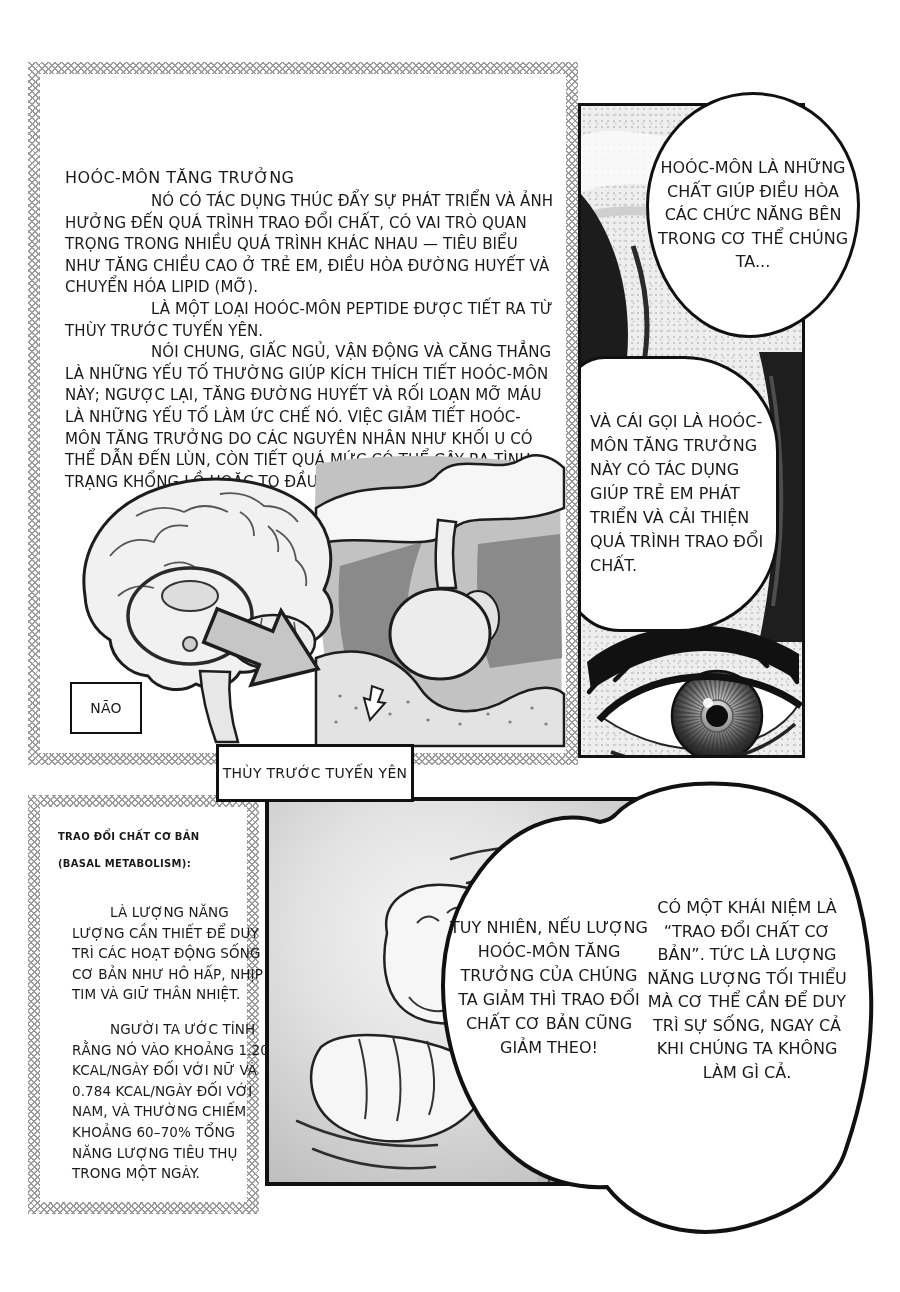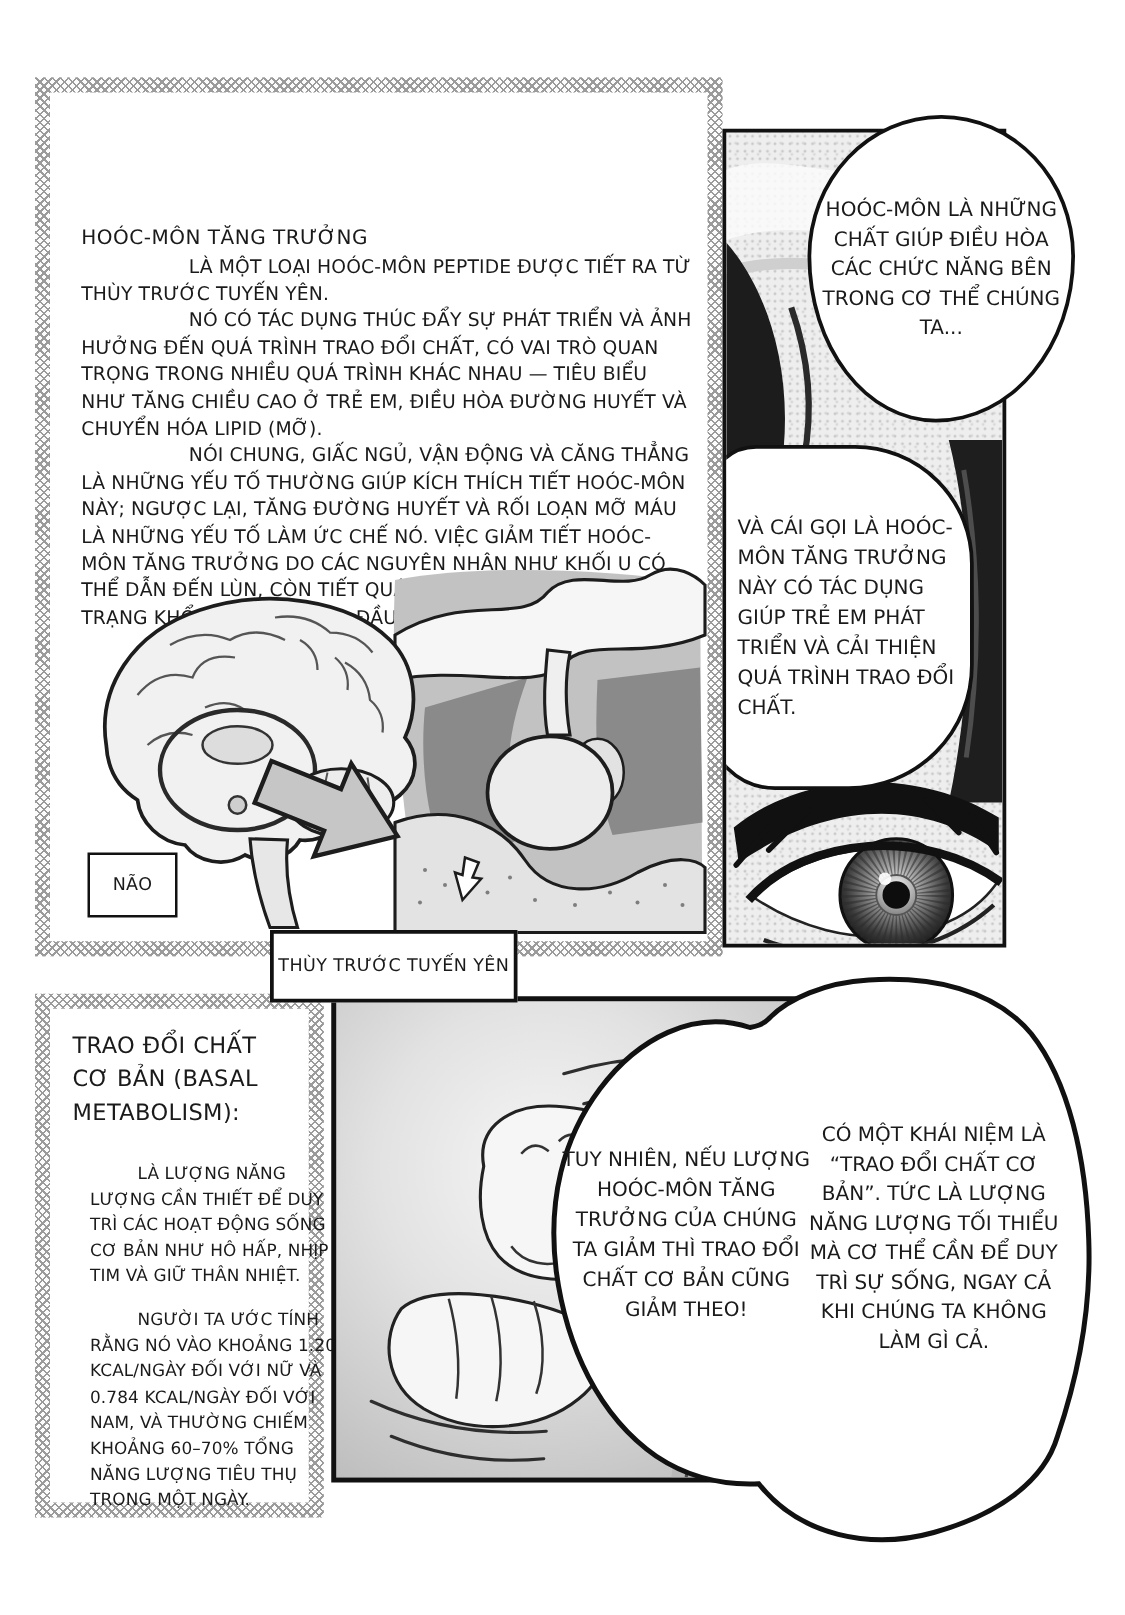--- a/index.html
+++ b/index.html
@@ -10,25 +10,25 @@
   
   .hatch{
     position:absolute;box-sizing:border-box;padding:12px;
     background-color:#fcfcfc;
     background-image:
       repeating-linear-gradient(45deg,#9b9b9b 0 1.4px,transparent 1.4px 4.6px),
       repeating-linear-gradient(135deg,#9b9b9b 0 1.4px,transparent 1.4px 4.6px);
   }
   .hatch-inner{position:relative;width:100%;height:100%;background:#fff;box-sizing:border-box;}
   .panel1-inner{padding:90px 12px 0 25px;}
-  .panel1-inner h2{margin:16px 0 4px 0;font-size:16px;font-weight:normal;letter-spacing:.4px;}
+  .panel1-inner h2{margin:4px 0 4px 0;font-size:16px;font-weight:normal;letter-spacing:.4px;}
   .panel1-inner p{margin:0;font-size:15px;line-height:21.6px;letter-spacing:.1px;}
   .ind1{text-indent:86px;}
   .panel2-inner{padding:16px 10px 0 18px;}
-  .panel2-inner h2{margin:0 0 25px 0;font-size:18px;font-weight:normal;line-height:27px;letter-spacing:.3px;width:180px;}
+  .panel2-inner h2{margin:0 0 25px 0;font-size:10px;font-weight:bold;line-height:27px;letter-spacing:.3px;width:180px;}
   .panel2-inner p{margin:14px;font-size:13.5px;line-height:20.6px;letter-spacing:.1px;width:206px;}
   .ind2{text-indent:38px;}
   
   .art-panel{
     position:absolute;left:578px;top:103px;width:227px;height:655px;
     border:3px solid #111;box-sizing:border-box;overflow:hidden;z-index:1;
     background-color:#eeeeee;
     background-image:
       radial-gradient(#c9c9c9 1px,transparent 1.3px),
       radial-gradient(#d8d8d8 1px,transparent 1.3px);
@@ -71,22 +71,22 @@
   .hands-svg{position:absolute;left:0;top:0;width:100%;height:100%;}
 </style>
 </head>
 <body>
 
 <div class="page">
 
   <div class="hatch" style="left:28px;top:62px;width:550px;height:703px;">
     <div class="hatch-inner panel1-inner">
       <h2>HOÓC-MÔN TĂNG TRƯỞNG</h2>
+      <p class="ind1">NÓ CÓ TÁC DỤNG THÚC ĐẨY SỰ PHÁT TRIỂN VÀ ẢNH HƯỞNG ĐẾN QUÁ TRÌNH TRAO ĐỔI CHẤT, CÓ VAI TRÒ QUAN TRỌNG TRONG NHIỀU QUÁ TRÌNH KHÁC NHAU — TIÊU BIỂU NHƯ TĂNG CHIỀU CAO Ở TRẺ EM, ĐIỀU HÒA ĐƯỜNG HUYẾT VÀ CHUYỂN HÓA LIPID (MỠ).</p>
       <p class="ind1">LÀ MỘT LOẠI HOÓC-MÔN PEPTIDE ĐƯỢC TIẾT RA TỪ THÙY TRƯỚC TUYẾN YÊN.</p>
-      <p class="ind1">NÓ CÓ TÁC DỤNG THÚC ĐẨY SỰ PHÁT TRIỂN VÀ ẢNH HƯỞNG ĐẾN QUÁ TRÌNH TRAO ĐỔI CHẤT, CÓ VAI TRÒ QUAN TRỌNG TRONG NHIỀU QUÁ TRÌNH KHÁC NHAU — TIÊU BIỂU NHƯ TĂNG CHIỀU CAO Ở TRẺ EM, ĐIỀU HÒA ĐƯỜNG HUYẾT VÀ CHUYỂN HÓA LIPID (MỠ).</p>
       <p class="ind1">NÓI CHUNG, GIẤC NGỦ, VẬN ĐỘNG VÀ CĂNG THẲNG LÀ NHỮNG YẾU TỐ THƯỜNG GIÚP KÍCH THÍCH TIẾT HOÓC-MÔN NÀY; NGƯỢC LẠI, TĂNG ĐƯỜNG HUYẾT VÀ RỐI LOẠN MỠ MÁU LÀ NHỮNG YẾU TỐ LÀM ỨC CHẾ NÓ. VIỆC GIẢM TIẾT HOÓC-MÔN TĂNG TRƯỞNG DO CÁC NGUYÊN NHÂN NHƯ KHỐI U CÓ THỂ DẪN ĐẾN LÙN, CÒN TIẾT QUÁ MỨC CÓ THỂ GÂY RA TÌNH TRẠNG KHỔNG LỒ HOẶC TO ĐẦU CHI</p>
 
       <svg class="diagram-svg" viewBox="0 0 526 307">
 
         <path d="M276,18 C340,6 430,8 520,20 L522,300 L300,300 C282,220 272,110 276,18 Z" fill="#c2c2c2"></path>
         <path d="M300,120 L382,96 C362,150 362,192 382,222 L320,252 C300,212 296,160 300,120 Z" fill="#8a8a8a"></path>
         <path d="M438,98 L520,88 L522,212 L450,222 C436,182 436,140 438,98 Z" fill="#8a8a8a"></path>
         <path d="M276,62 C330,28 378,54 398,28 C418,6 458,28 480,14 C500,2 518,16 524,22 L524,62 C470,84 430,62 410,86 C388,108 330,86 276,98 Z" fill="#f6f6f6" stroke="#1d1d1d" stroke-width="2.5"></path>
         <path d="M398,74 C396,96 394,118 398,142 L416,142 C412,118 412,96 416,76 Z" fill="#efefef" stroke="#1d1d1d" stroke-width="2.5"></path>
         <path d="M276,212 C320,196 360,212 380,242 C400,272 440,270 470,252 C500,236 518,242 524,248 L524,300 L276,300 Z" fill="#e3e3e3" stroke="#1d1d1d" stroke-width="2.5"></path>

